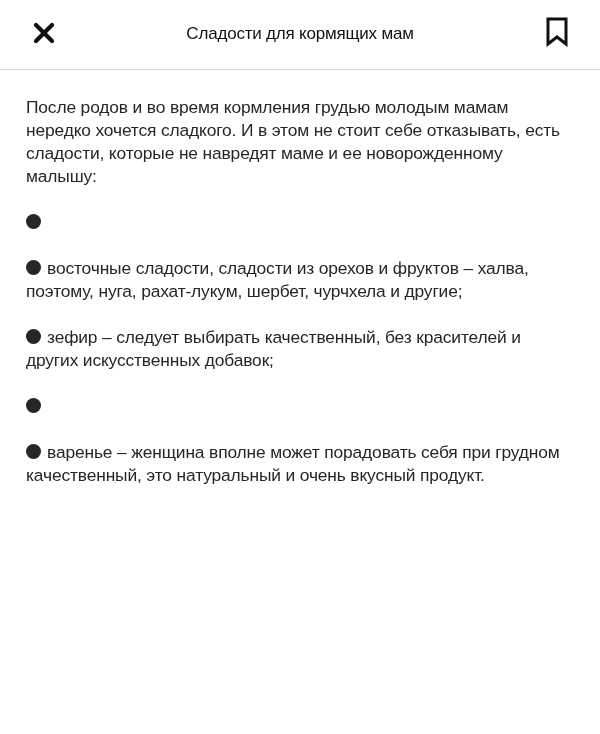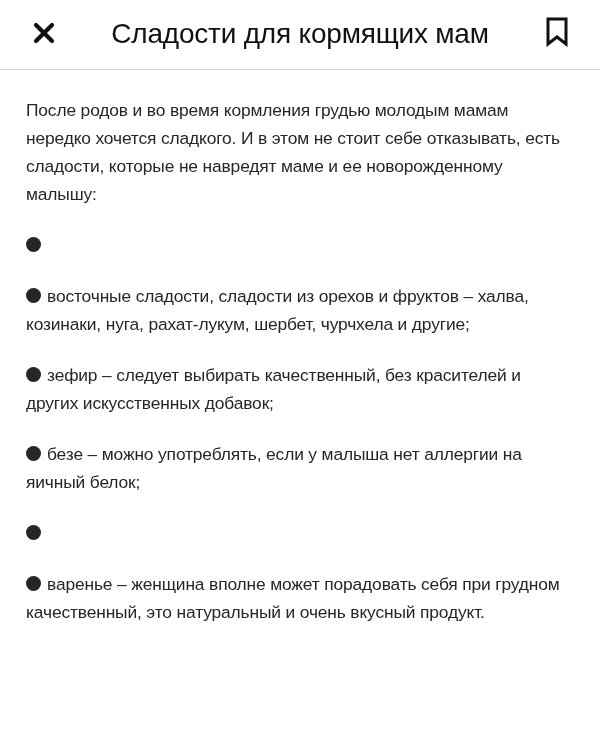--- a/index.html
+++ b/index.html
@@ -13,28 +13,28 @@
   }
   .close-btn {
     position: absolute; left: 32px; top: 22px; width: 24px; height: 26px;
     display: flex; align-items: center; justify-content: center; cursor: pointer;
   }
   .bookmark-btn {
     position: absolute; left: 544px; top: 18px; width: 26px; height: 32px;
     display: flex; align-items: center; justify-content: center; cursor: pointer;
   }
   .title {
-    font-size: 28px; font-weight: 500; color: #111111; letter-spacing: -0.2px;
+    font-size: 17px; font-weight: 500; color: #111111; letter-spacing: -0.2px;
     margin-top: -2px;
   }
   .content {
     padding: 26px 26px 0 26px;
     color: #262626;
     font-size: 17.4px;
-    line-height: 28px;
+    line-height: 23px;
     letter-spacing: -0.15px;
   }
   .para { margin-bottom: 23px; }
   .bullet-item { margin-bottom: 23px; }
   .bullet {
     display: inline-block; width: 15px; height: 15px; border-radius: 50%;
     background: #262626; vertical-align: -1px; margin-right: 6px;
   }
 </style>
 </head>
@@ -58,27 +58,24 @@
   </div>
 </div>
 
 <div class="content">
   <p class="para">После родов и во время кормления грудью молодым мамам нередко хочется сладкого. И в этом не стоит себе отказывать, есть сладости, которые не навредят маме и ее новорожденному малышу:</p>
 
   <div class="bullet-item">
     <span class="bullet"></span>
   </div>
   <div class="bullet-item">
-    <span class="bullet"></span><span>восточные сладости, сладости из орехов и фруктов – халва, козинаки, нуга, рахат-лукум, шербет, чурчхела и другие;</span>
+    <span class="bullet"></span><span>восточные сладости, сладости из орехов и фруктов – халва, поэтому, нуга, рахат-лукум, шербет, чурчхела и другие;</span>
   </div>
   <div class="bullet-item">
     <span class="bullet"></span><span>зефир – следует выбирать качественный, без красителей и других искусственных добавок;</span>
-  </div>
-  <div class="bullet-item">
-    <span class="bullet"></span><span>безе – можно употреблять, если у малыша нет аллергии на яичный белок;</span>
   </div>
   <div class="bullet-item">
     <span class="bullet"></span>
   </div>
   <div class="bullet-item">
     <span class="bullet"></span><span>варенье – женщина вполне может порадовать себя при грудном качественный, это натуральный и очень вкусный продукт.</span>
   </div>
 </div>
 
 </body></html>

